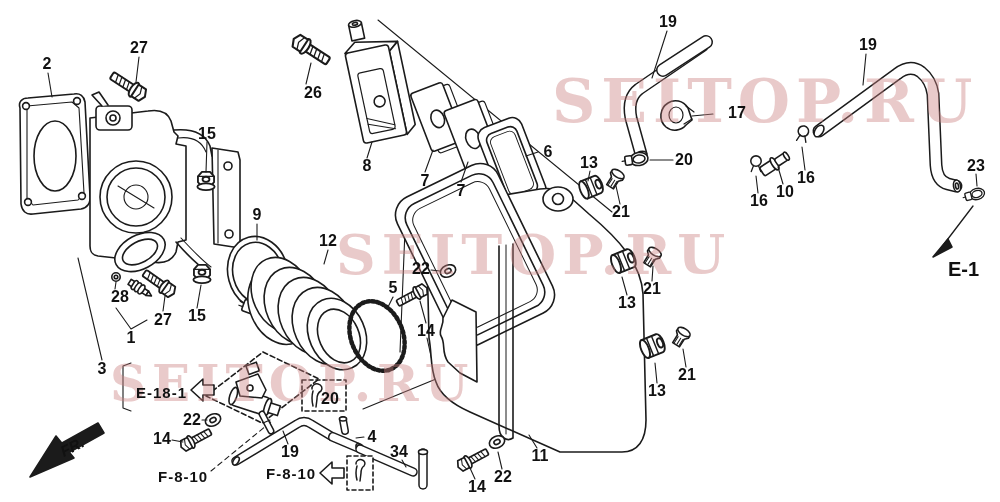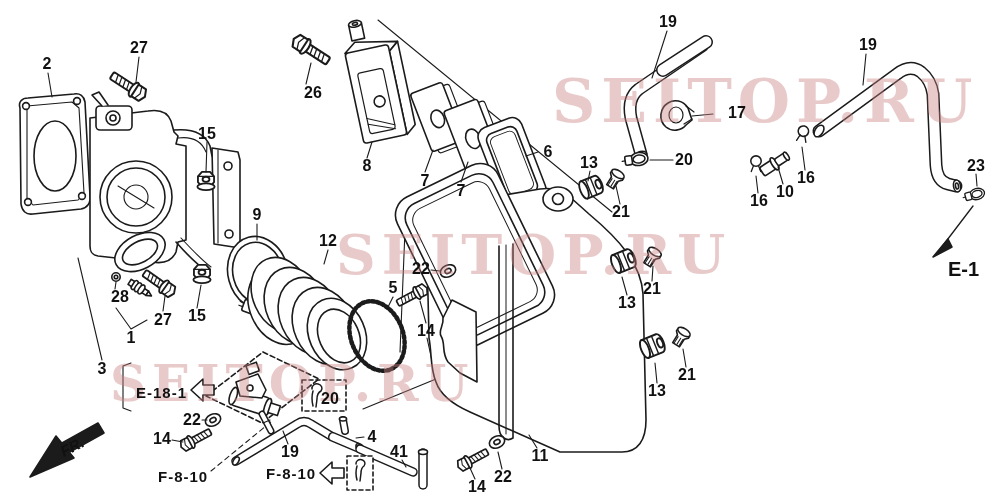--- a/index.html
+++ b/index.html
@@ -398,21 +398,21 @@
       <div class="callout" style="left: 806px; top: 178px;">16</div>
       <div class="callout" style="left: 868px; top: 45px;">19</div>
       <div class="callout" style="left: 976px; top: 166px;">23</div>
       <div class="callout" style="left: 627px; top: 303px;">13</div>
       <div class="callout" style="left: 652px; top: 289px;">21</div>
       <div class="callout" style="left: 657px; top: 391px;">13</div>
       <div class="callout" style="left: 687px; top: 375px;">21</div>
       <div class="callout" style="left: 540px; top: 456px;">11</div>
       <div class="callout" style="left: 503px; top: 477px;">22</div>
       <div class="callout" style="left: 477px; top: 487px;">14</div>
-      <div class="callout" style="left: 399px; top: 452px;">41</div>
+      <div class="callout" style="left: 399px; top: 452px;">34</div>
       <div class="callout" style="left: 372px; top: 437px;">4</div>
       <div class="callout" style="left: 290px; top: 452px;">19</div>
       <div class="callout" style="left: 330px; top: 399px;">20</div>
       <div class="callout" style="left: 192px; top: 420px;">22</div>
       <div class="callout" style="left: 162px; top: 439px;">14</div>
     </div>
 
 <div class="ref ref-e18">E-18-1</div>
 <div class="ref ref-f810-left">F-8-10</div>
 <div class="ref ref-f810-center">F-8-10</div>

